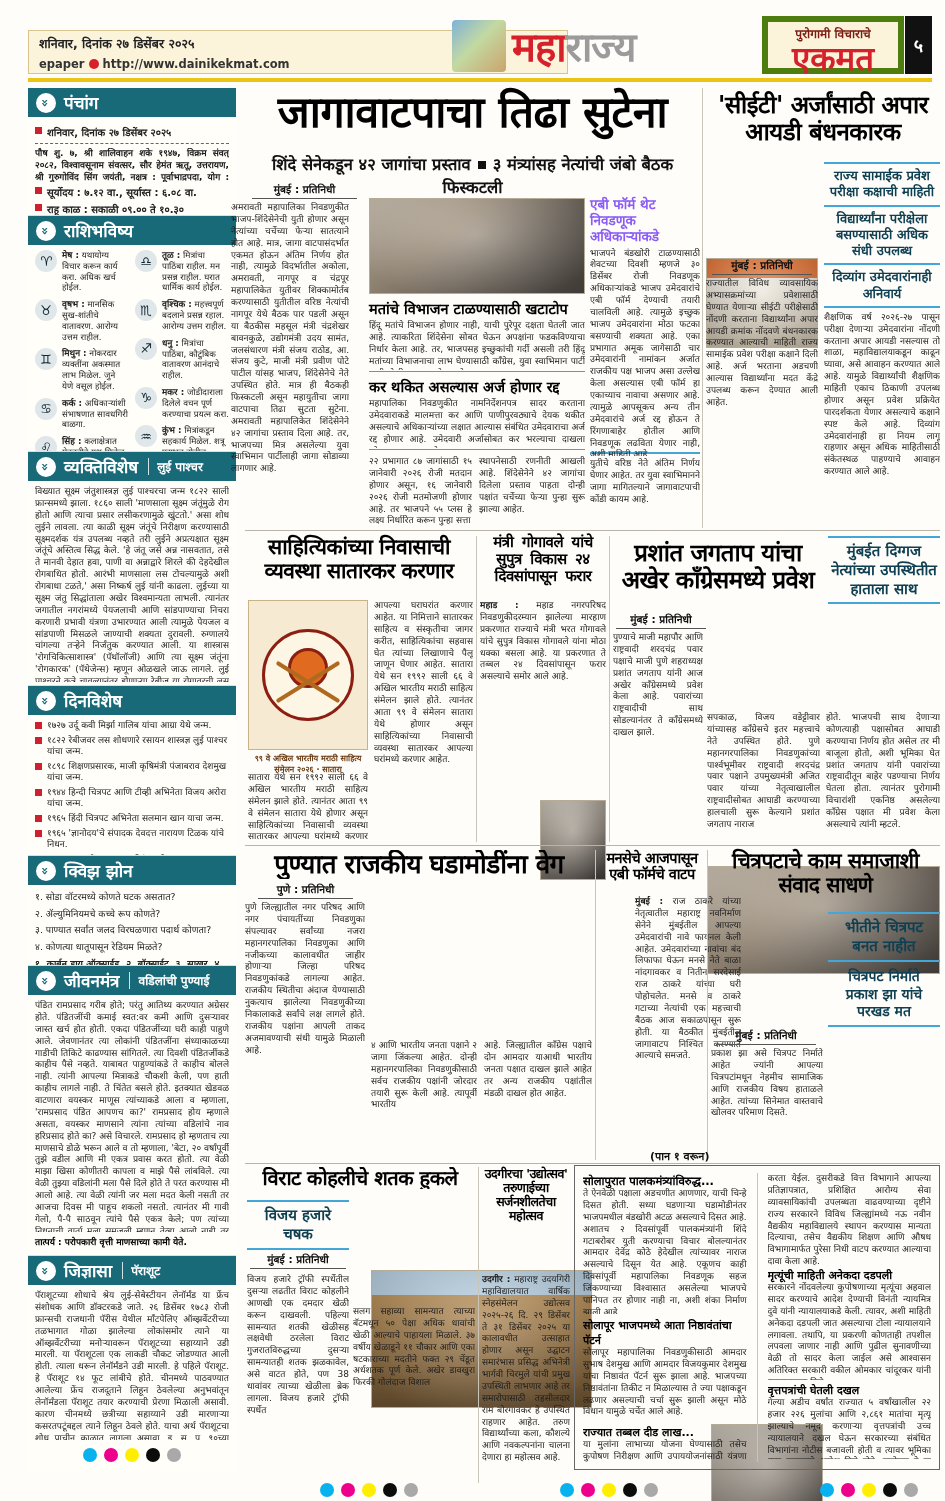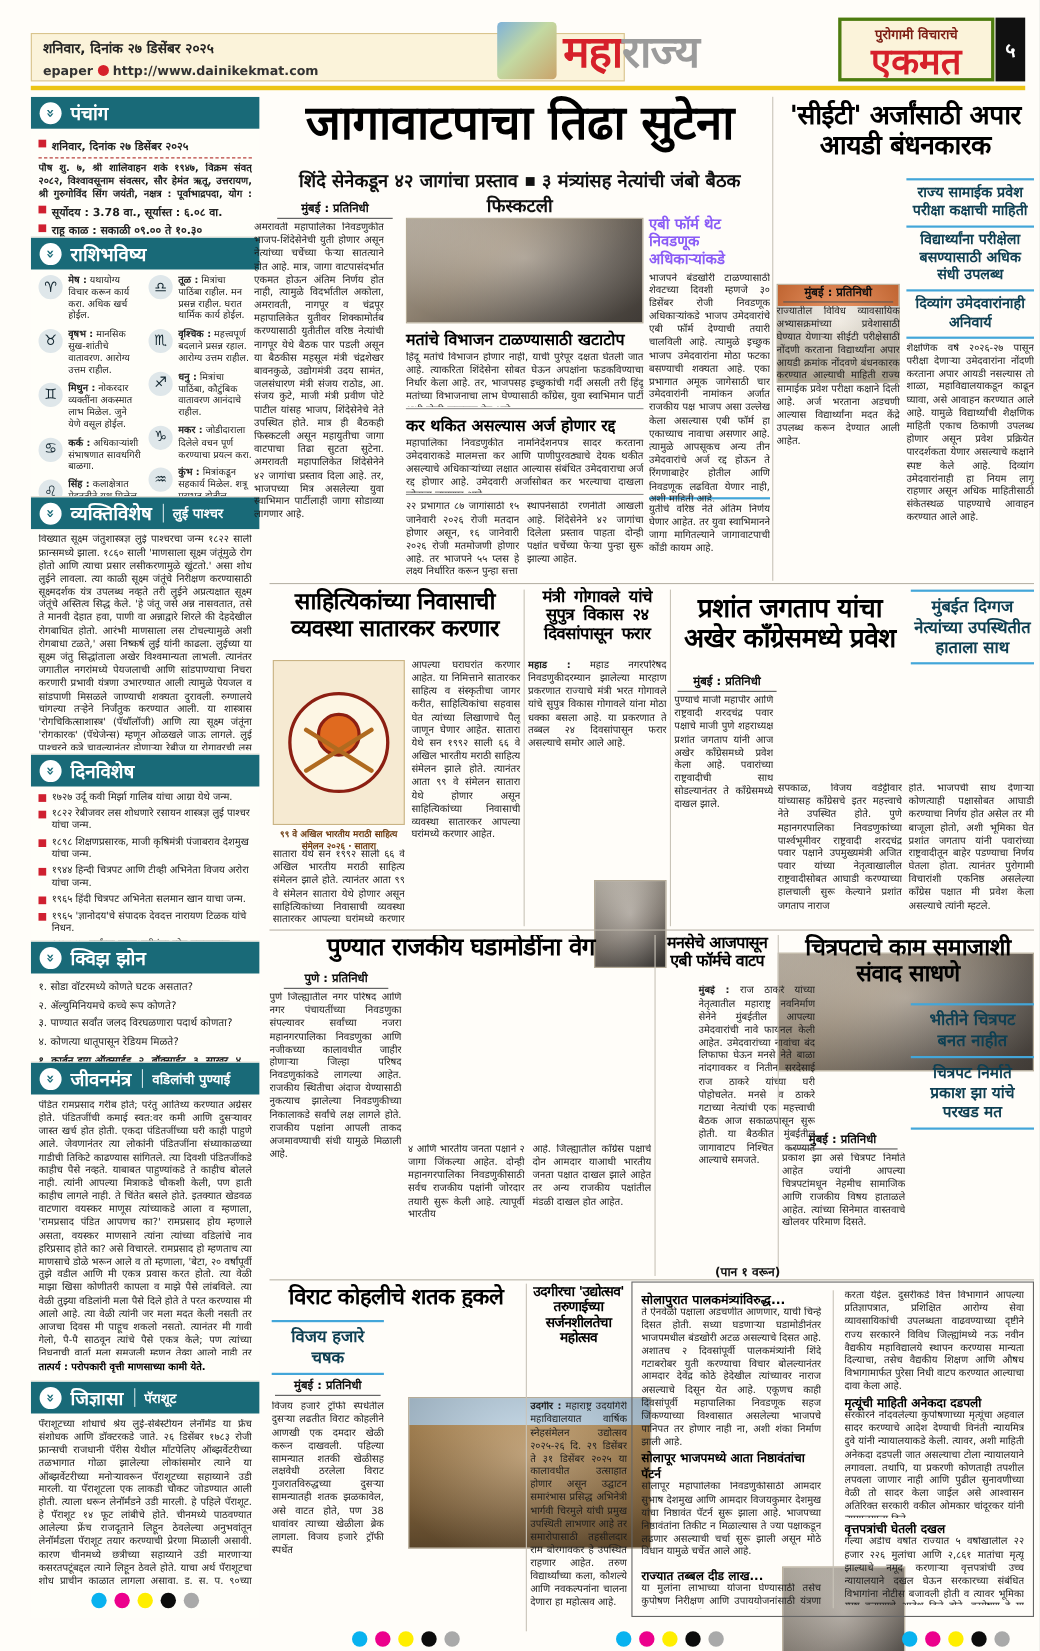--- a/index.html
+++ b/index.html
@@ -10,21 +10,21 @@
 
   
   .hdr-strip { background:#fbf3da; border:1px solid #d9c48d; padding:4px 10px; }
   .hdr-date { font-size:12.5px; font-weight:bold; color:#222; }
   .hdr-epaper { font-size:11.5px; font-weight:bold; color:#333; margin-top:5px; display:flex; align-items:center; gap:4px; }
   .red-dot-icon { width:10px; height:10px; border-radius:50%; background:#d6202a; display:inline-block; }
   .logo-wrap { display:flex; align-items:center; gap:6px; }
   .logo-graphic { width:54px; height:52px; background:linear-gradient(135deg,#7fb2d9 0%,#c3d9a2 45%,#caa46b 100%); border-radius:4px; }
   .logo-maha { font-size:40px; font-weight:bold; color:#d6202a; letter-spacing:-1px; }
   .logo-rajya { font-size:40px; font-weight:bold; color:#9b9b9b; letter-spacing:-1px; }
-  .masthead { background:#fbf3da; border:3px solid #4d7c0f; text-align:center; padding:3px 6px; }
+  .masthead { background:#fbf3da; border:6px solid #4d7c0f; text-align:center; padding:3px 6px; }
   .mast-tag { font-size:12px; font-weight:bold; color:#7c1d14; }
   .mast-title { font-size:33px; font-weight:bold; color:#d6202a; line-height:1; }
   .pagenum-box { background:#111; color:#fff; display:flex; align-items:center; justify-content:center; font-size:18px; font-weight:bold; }
   .yellow-rule { background:#ecc414; height:4px; }
 
   
   .sidebar { left:28px; top:88px; width:208px; }
   .sec { border-bottom:1px solid #e4ded2; background:#fffef9; overflow:hidden; }
   .sec-head { background:#196a78; color:#fff; display:flex; align-items:center; gap:8px; padding:3px 8px; font-size:17px; font-weight:bold; }
   .chev { min-width:20px; height:20px; border-radius:50%; background:#fff; color:#196a78; display:flex; align-items:center; justify-content:center; font-weight:bold; font-size:13px; transform:rotate(90deg); }
@@ -111,21 +111,21 @@
         </div>
       <div class="sec-body">
         <div class="pan-line">
             <span class="bullet-sq"></span>
             <span>शनिवार, दिनांक २७ डिसेंबर २०२५</span>
           </div>
         <div class="dashed"></div>
         <div class="jtxt" style="font-weight:bold; height:34px;">पौष शु. ७, श्री शालिवाहन शके १९४७, विक्रम संवत् २०८२, विश्वावसूनाम संवत्सर, सौर हेमंत ऋतू, उत्तरायण, श्री गुरुगोविंद सिंग जयंती, नक्षत्र : पूर्वाभाद्रपदा, योग : व्यतिपात, करण : विष्टि,</div>
         <div class="pan-line">
             <span class="bullet-sq"></span>
-            <span>सूर्योदय : 3.78 वा., सूर्यास्त : ६.०८ वा.</span>
+            <span>सूर्योदय : ७.१२ वा., सूर्यास्त : ६.०८ वा.</span>
           </div>
         <div class="pan-line">
             <span class="bullet-sq"></span>
             <span>राहू काळ : सकाळी ०९.०० ते १०.३०</span>
           </div>
       </div>
     </div>
 
     <div class="sec" style="height:236px;">
       <div class="sec-head">
@@ -342,21 +342,21 @@
   <div class="abs hl" style="left:613px; top:540px; width:210px; font-size:24px;">प्रशांत जगताप यांचा अखेर काँग्रेसमध्ये प्रवेश</div>
   <div class="abs blue-head" style="left:828px; top:536px; width:112px; font-size:15px;">मुंबईत दिग्गज नेत्यांच्या उपस्थितीत हाताला साथ</div>
   <div class="abs byline" style="left:616px; top:612px; width:90px;">मुंबई : प्रतिनिधी</div>
   <div class="abs jtxt" style="left:613px; top:632px; width:90px; height:210px;">पुण्याचे माजी महापौर आणि राष्ट्रवादी शरदचंद्र पवार पक्षाचे माजी पुणे शहराध्यक्ष प्रशांत जगताप यांनी आज अखेर काँग्रेसमध्ये प्रवेश केला आहे. पवारांच्या राष्ट्रवादीची साथ सोडल्यानंतर ते काँग्रेसमध्ये दाखल झाले.</div>
   <div class="abs ph ph-people" style="left:707px; top:600px; width:233px; height:108px;"></div>
   <div class="abs jtxt" style="left:707px; top:712px; width:113px; height:130px;">सपकाळ, विजय वडेट्टीवार यांच्यासह काँग्रेसचे इतर महत्त्वाचे नेते उपस्थित होते. पुणे महानगरपालिका निवडणुकांच्या पार्श्वभूमीवर राष्ट्रवादी शरदचंद्र पवार पक्षाने उपमुख्यमंत्री अजित पवार यांच्या नेतृत्वाखालील राष्ट्रवादीसोबत आघाडी करण्याच्या हालचाली सुरू केल्याने प्रशांत जगताप नाराज</div>
   <div class="abs jtxt" style="left:826px; top:712px; width:114px; height:130px;">होते. भाजपची साथ देणाऱ्या कोणत्याही पक्षासोबत आघाडी करण्याचा निर्णय होत असेल तर मी बाजूला होतो, अशी भूमिका घेत प्रशांत जगताप यांनी पवारांच्या राष्ट्रवादीतून बाहेर पडण्याचा निर्णय घेतला होता. त्यानंतर पुरोगामी विचारांशी एकनिष्ठ असलेल्या काँग्रेस पक्षात मी प्रवेश केला असल्याचे त्यांनी म्हटले.</div>
 
   <div class="abs hrule" style="left:245px; top:845px; width:695px;"></div>
 
-  <div class="abs hl" style="left:245px; top:850px; width:348px; font-size:22px; white-space:nowrap; overflow:hidden;">पुण्यात राजकीय घडामोडींना वेग</div>
+  <div class="abs hl" style="left:245px; top:850px; width:348px; font-size:26px; white-space:nowrap; overflow:hidden;">पुण्यात राजकीय घडामोडींना वेग</div>
   <div class="abs byline" style="left:258px; top:882px; width:95px;">पुणे : प्रतिनिधी</div>
   <div class="abs jtxt" style="left:245px; top:902px; width:120px; height:258px;">पुणे जिल्ह्यातील नगर परिषद आणि नगर पंचायतींच्या निवडणुका संपल्यावर सर्वांच्या नजरा महानगरपालिका निवडणुका आणि नजीकच्या कालावधीत जाहीर होणाऱ्या जिल्हा परिषद निवडणुकांकडे लागल्या आहेत. राजकीय स्थितीचा अंदाज येण्यासाठी नुकत्याच झालेल्या निवडणुकीच्या निकालाकडे सर्वांचे लक्ष लागले होते. राजकीय पक्षांना आपली ताकद अजमावण्याची संधी यामुळे मिळाली आहे.</div>
   <div class="abs ph ph-building" style="left:371px; top:896px; width:221px; height:138px;"></div>
   <div class="abs jtxt" style="left:371px; top:1040px; width:106px; height:120px;">४ आणि भारतीय जनता पक्षाने २ जागा जिंकल्या आहेत. दोन्ही महानगरपालिका निवडणुकीसाठी सर्वच राजकीय पक्षांनी जोरदार तयारी सुरू केली आहे. त्यापूर्वी भारतीय</div>
   <div class="abs jtxt" style="left:484px; top:1040px; width:108px; height:120px;">आहे. जिल्ह्यातील काँग्रेस पक्षाचे दोन आमदार याआधी भारतीय जनता पक्षात दाखल झाले आहेत तर अन्य राजकीय पक्षांतील मंडळी दाखल होत आहेत.</div>
 
   <div class="abs vrule" style="left:595px; top:850px; height:310px;"></div>
 
   <div class="abs hl" style="left:599px; top:850px; width:106px; font-size:14.5px;">मनसेचे आजपासून एबी फॉर्मचे वाटप</div>
   <div class="abs jtxt" style="left:599px; top:896px; width:106px; height:264px;margin-left:36px;">
@@ -372,20 +372,21 @@
   <div class="abs blue-head" style="left:828px; top:912px; width:112px; font-size:15px;">भीतीने चित्रपट बनत नाहीत</div>
   <div class="abs blue-head" style="left:828px; top:964px; width:112px; font-size:14px; border-top:none;">चित्रपट निर्माते प्रकाश झा यांचे परखड मत</div>
 
   <div class="abs hrule" style="left:245px; top:1163px; width:695px;"></div>
 
   <div class="abs hl" style="left:245px; top:1167px; width:230px; font-size:20px; white-space:nowrap; overflow:hidden;">विराट कोहलीचे शतक हुकले</div>
   <div class="abs blue-head" style="left:247px; top:1200px; width:102px; font-size:15px;">विजय हजारे चषक</div>
   <div class="abs byline" style="left:250px; top:1252px; width:96px;">मुंबई : प्रतिनिधी</div>
   <div class="abs jtxt" style="left:247px; top:1274px; width:102px; height:212px;">विजय हजारे ट्रॉफी स्पर्धेतील दुसऱ्या लढतीत विराट कोहलीने आणखी एक दमदार खेळी करून दाखवली. पहिल्या सामन्यात शतकी खेळीसह लक्षवेधी ठरलेला विराट गुजरातविरुद्धच्या दुसऱ्या सामन्यातही शतक झळकावेल, असे वाटत होते, पण 38 धावांवर त्याच्या खेळीला ब्रेक लागला. विजय हजारे ट्रॉफी स्पर्धेत</div>
 
+  <div class="abs jtxt" style="left:353px; top:1306px; width:122px; height:180px;">सलग सहाव्या सामन्यात त्याच्या बॅटमधून ५० पेक्षा अधिक धावांची खेळी आल्याचे पाहायला मिळाले. ३७ वर्षीय खेळाडूने ११ चौकार आणि एका षटकाराच्या मदतीने फक्त २९ चेंडूत अर्धशतक पूर्ण केले. अखेर डावखुरा फिरकी गोलंदाज विशाल</div>
 
   <div class="abs vrule" style="left:478px; top:1167px; height:316px;"></div>
 
   <div class="abs hl" style="left:482px; top:1167px; width:88px; font-size:12.5px;">उदगीरचा 'उद्योत्सव' तरुणाईच्या सर्जनशीलतेचा महोत्सव</div>
   <div class="abs jtxt" style="left:482px; top:1250px; width:88px; height:236px;margin-top:24px;">
     <b>उदगीर :</b> <span>महाराष्ट्र उदयगिरी महाविद्यालयात वार्षिक स्नेहसंमेलन उद्योत्सव २०२५-२६ दि. २९ डिसेंबर ते ३१ डिसेंबर २०२५ या कालावधीत उत्साहात होणार असून उद्घाटन समारंभास प्रसिद्ध अभिनेत्री भार्गवी चिरमुले यांची प्रमुख उपस्थिती लाभणार आहे तर समारोपासाठी तहसीलदार राम बोरगावकर हे उपस्थित राहणार आहेत. तरुण विद्यार्थ्यांच्या कला, कौशल्ये आणि नवकल्पनांना चालना देणारा हा महोत्सव आहे.</span>
   </div>
 
   <div class="abs" style="left:650px; top:1148px; width:90px; font-size:11px; font-weight:bold; color:#111;">(पान १ वरून)</div>
   <div class="abs" style="left:574px; top:1165px; width:366px; height:305px; border:1.5px solid #666; padding:7px 8px; display:flex; gap:10px;">

